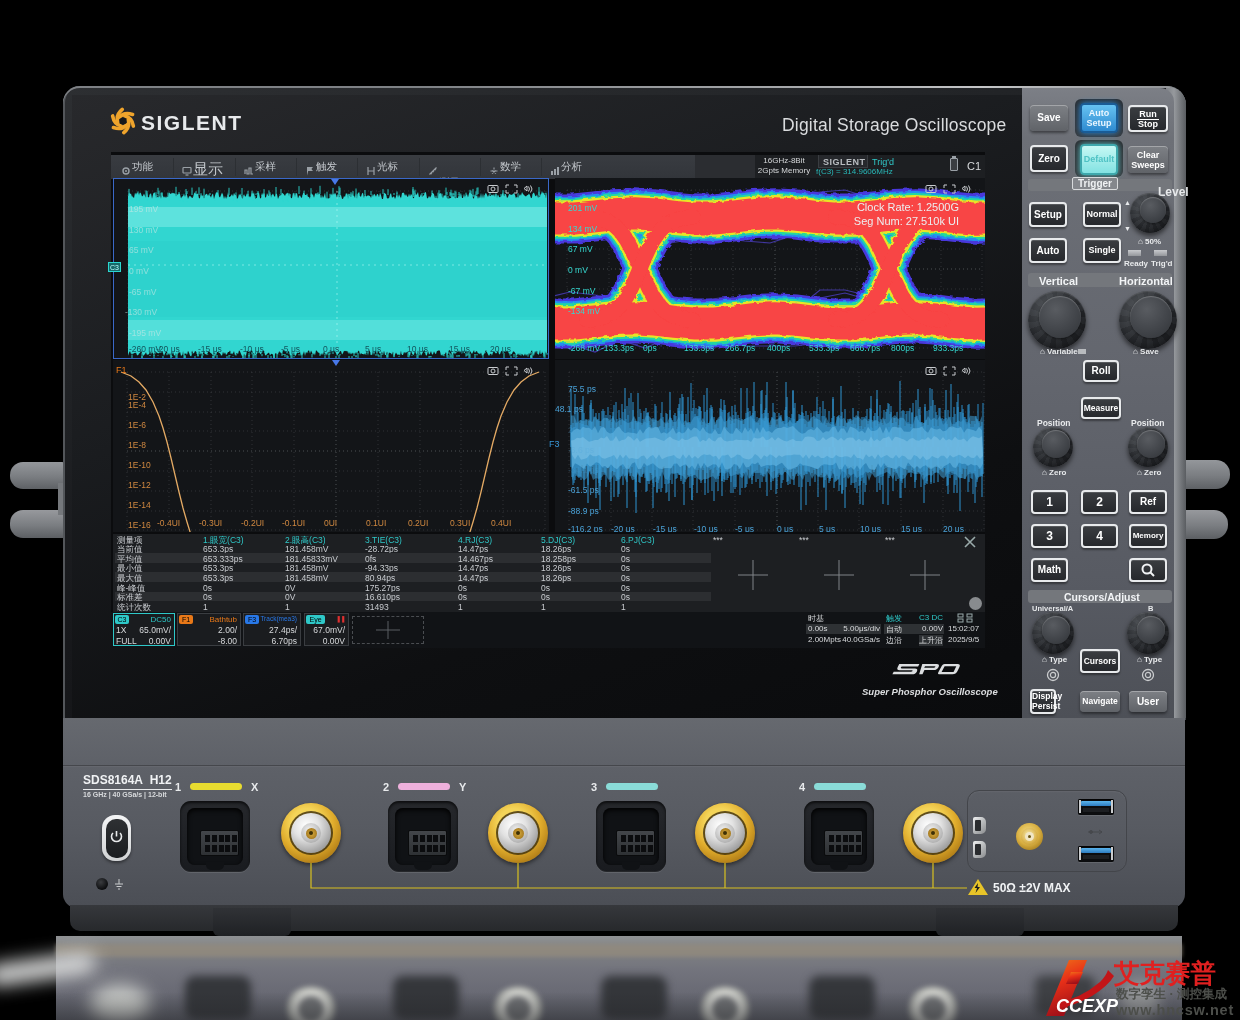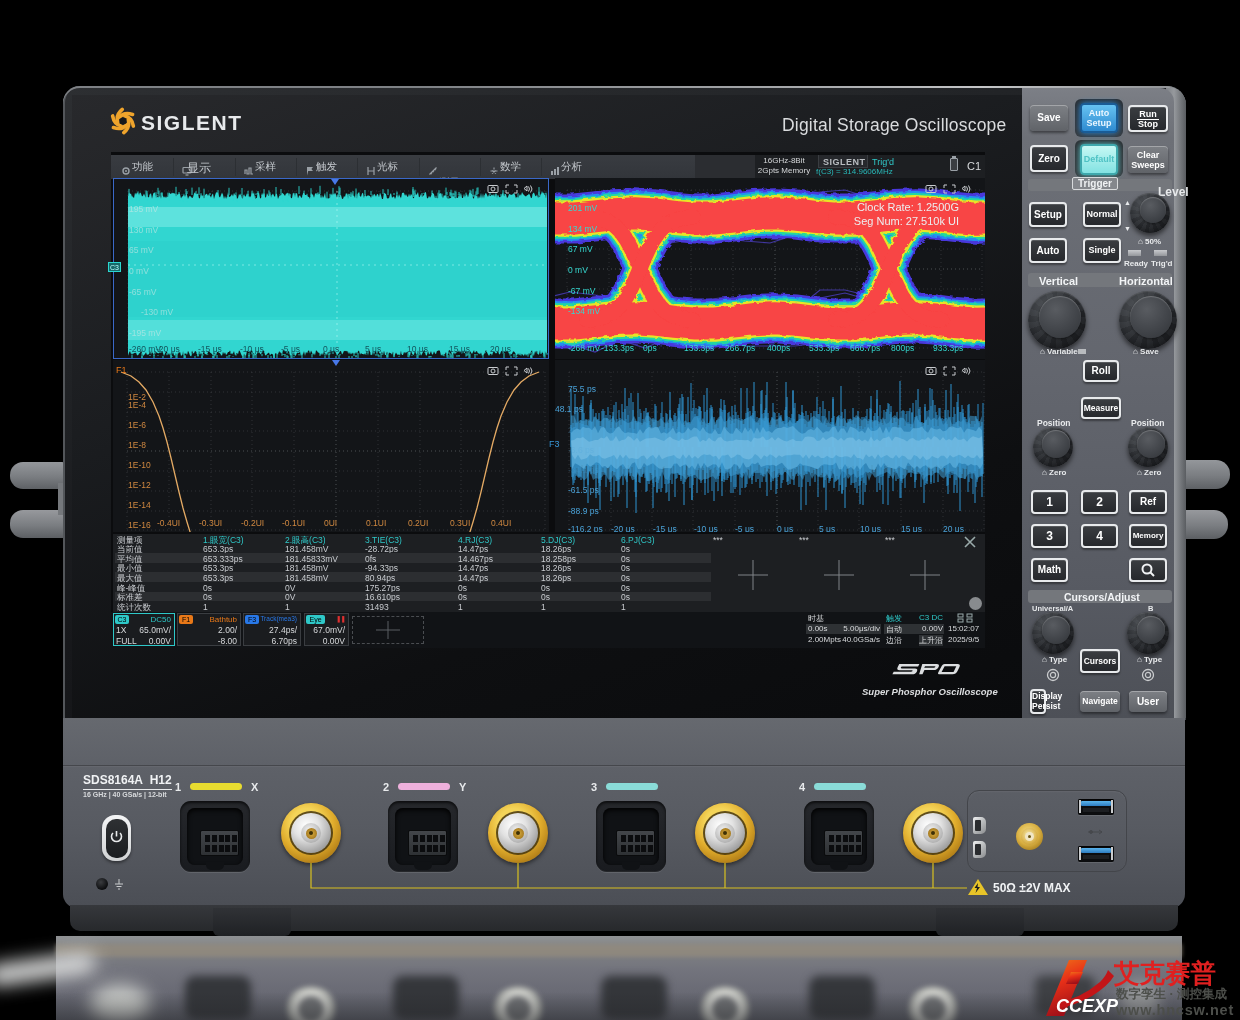--- a/index.html
+++ b/index.html
@@ -86,21 +86,21 @@
 <div class="abs" style="left:121px;top:162px;width:10px;height:10px"><svg width="10" height="10">
       <circle cx="5" cy="5" r="3" fill="none" stroke="#9aa0a6" stroke-width="1.4"></circle>
       <circle cx="5" cy="5" r="1" fill="#9aa0a6"></circle>
     </svg></div>
 <div class="txt" style="left:132px;top:160px;font-size:10.5px;color:#c3c7cc">功能</div>
 <div class="abs" style="left:173px;top:158px;width:1px;height:18px;background:#2c2f33"></div>
 <div class="abs" style="left:182px;top:162px;width:10px;height:10px"><svg width="10" height="10">
       <rect x="1" y="1.5" width="8" height="5.5" rx="0.8" fill="none" stroke="#9aa0a6" stroke-width="1.2"></rect>
       <path d="M3.5 9h3" stroke="#9aa0a6" stroke-width="1.2"></path>
     </svg></div>
-<div class="txt" style="left:187px;top:160px;font-size:12px;color:#c3c7cc">显示</div>
+<div class="txt" style="left:193px;top:160px;font-size:15px;color:#c3c7cc">显示</div>
 <div class="abs" style="left:235px;top:158px;width:1px;height:18px;background:#2c2f33"></div>
 <div class="abs" style="left:244px;top:162px;width:10px;height:10px"><svg width="10" height="10">
       <path d="M1 8V4h2v4h2V2h2v6h2" fill="none" stroke="#9aa0a6" stroke-width="1.2"></path>
     </svg></div>
 <div class="txt" style="left:255px;top:160px;font-size:10.5px;color:#c3c7cc">采样</div>
 <div class="abs" style="left:296px;top:158px;width:1px;height:18px;background:#2c2f33"></div>
 <div class="abs" style="left:305px;top:162px;width:10px;height:10px"><svg width="10" height="10">
       <path d="M2 9.5V1l6 0-1.6 2L8 5H3.2" fill="#9aa0a6"></path>
     </svg></div>
 <div class="txt" style="left:316px;top:160px;font-size:10.5px;color:#c3c7cc">触发</div>
@@ -162,21 +162,21 @@
       <rect x="14" y="141" width="419" height="20" fill="#9cf4ee" opacity="0.32"></rect>
       <rect x="14" y="62" width="419" height="76" fill="#28c8c2" opacity="0.25"></rect>
       <line x1="223" y1="12" x2="223" y2="170" stroke="#c8fefa" stroke-width="1" stroke-dasharray="2,4" opacity="0.5"></line>
       <line x1="14" y1="86" x2="433" y2="86" stroke="#c8fefa" stroke-width="1" stroke-dasharray="2,4" opacity="0.5"></line>
     </svg>
     <div class="txt" style="left:15px;top:25px;font-size:8.5px;color:#cfe9e6;opacity:0.6">195 mV</div>
     <div class="txt" style="left:15px;top:46px;font-size:8.5px;color:#cfe9e6;opacity:0.6">130 mV</div>
     <div class="txt" style="left:15px;top:66px;font-size:8.5px;color:#cfe9e6;opacity:0.6">65 mV</div>
     <div class="txt" style="left:15px;top:87px;font-size:8.5px;color:#cfe9e6;opacity:0.6">0 mV</div>
     <div class="txt" style="left:15px;top:108px;font-size:8.5px;color:#cfe9e6;opacity:0.6">-65 mV</div>
-    <div class="txt" style="left:27px;top:128px;font-size:8.5px;color:#cfe9e6;opacity:0.6">-130 mV</div>
+    <div class="txt" style="left:11px;top:128px;font-size:8.5px;color:#cfe9e6;opacity:0.6">-130 mV</div>
     <div class="txt" style="left:15px;top:149px;font-size:8.5px;color:#cfe9e6;opacity:0.6">-195 mV</div>
     <div class="txt" style="left:15px;top:165px;font-size:8.5px;color:#11555c">-260 mV</div>
     <div class="txt" style="left:42px;top:165px;font-size:8.5px;color:#11555c">-20 μs</div>
     <div class="txt" style="left:84px;top:165px;font-size:8.5px;color:#11555c">-15 μs</div>
     <div class="txt" style="left:126px;top:165px;font-size:8.5px;color:#11555c">-10 μs</div>
     <div class="txt" style="left:167px;top:165px;font-size:8.5px;color:#11555c">-5 μs</div>
     <div class="txt" style="left:209px;top:165px;font-size:8.5px;color:#11555c">0 μs</div>
     <div class="txt" style="left:251px;top:165px;font-size:8.5px;color:#11555c">5 μs</div>
     <div class="txt" style="left:293px;top:165px;font-size:8.5px;color:#11555c">10 μs</div>
     <div class="txt" style="left:335px;top:165px;font-size:8.5px;color:#11555c">15 μs</div>
@@ -687,21 +687,21 @@
     <div style="line-height:20px">Cursors</div>
   </div>
 <svg class="abs" style="left:1046px;top:668px" width="14" height="14">
     <circle cx="7" cy="7" r="5.5" fill="none" stroke="#caccce" stroke-width="1.3"></circle>
     <circle cx="7" cy="7" r="2.6" fill="none" stroke="#caccce" stroke-width="1.2"></circle>
   </svg>
 <svg class="abs" style="left:1141px;top:668px" width="14" height="14">
     <circle cx="7" cy="7" r="5.5" fill="none" stroke="#caccce" stroke-width="1.3"></circle>
     <circle cx="7" cy="7" r="2.6" fill="none" stroke="#caccce" stroke-width="1.2"></circle>
   </svg>
-<div style="left:1030px;top:689px;width:16px;height:25px;position:absolute;border-radius:4px;text-align:left;color:#fff;font-weight:bold;font-size:8.5px;background:linear-gradient(180deg,#3a3d41,#26282c);border:2px solid #e8eaec;box-shadow:0 2px 2px rgba(0,0,0,0.4), inset 0 1px 0 rgba(255,255,255,0.15);">
+<div style="left:1030px;top:689px;width:26px;height:25px;position:absolute;border-radius:4px;text-align:left;color:#fff;font-weight:bold;font-size:8.5px;background:linear-gradient(180deg,#3a3d41,#26282c);border:2px solid #e8eaec;box-shadow:0 2px 2px rgba(0,0,0,0.4), inset 0 1px 0 rgba(255,255,255,0.15);">
     <div style="padding-top:1px;line-height:9.5px">Display<br>Persist</div>
   </div>
 <div style="left:1080px;top:691px;width:40px;height:21px;position:absolute;border-radius:4px;text-align:center;color:#fff;font-weight:bold;font-size:8.5px;background:linear-gradient(180deg,#7d8085,#606368);box-shadow:0 2px 3px rgba(0,0,0,0.45), inset 0 1px 0 rgba(255,255,255,0.3);">
     <div style="line-height:21px">Navigate</div>
   </div>
 <div style="left:1129px;top:691px;width:38px;height:21px;position:absolute;border-radius:4px;text-align:center;color:#fff;font-weight:bold;font-size:10px;background:linear-gradient(180deg,#7d8085,#606368);box-shadow:0 2px 3px rgba(0,0,0,0.45), inset 0 1px 0 rgba(255,255,255,0.3);">
     <div style="line-height:21px">User</div>
   </div>
 <div class="txt" style="left:83px;top:773px;font-size:12px;font-weight:bold;color:#f0f2f4;border-bottom:1.5px solid #e8eaec;padding-bottom:2px">SDS8164A&nbsp; H12</div>
 <div class="txt" style="left:83px;top:791px;font-size:7px;font-weight:bold;color:#d8dadc">16 GHz | 40 GSa/s | 12-bit</div>

